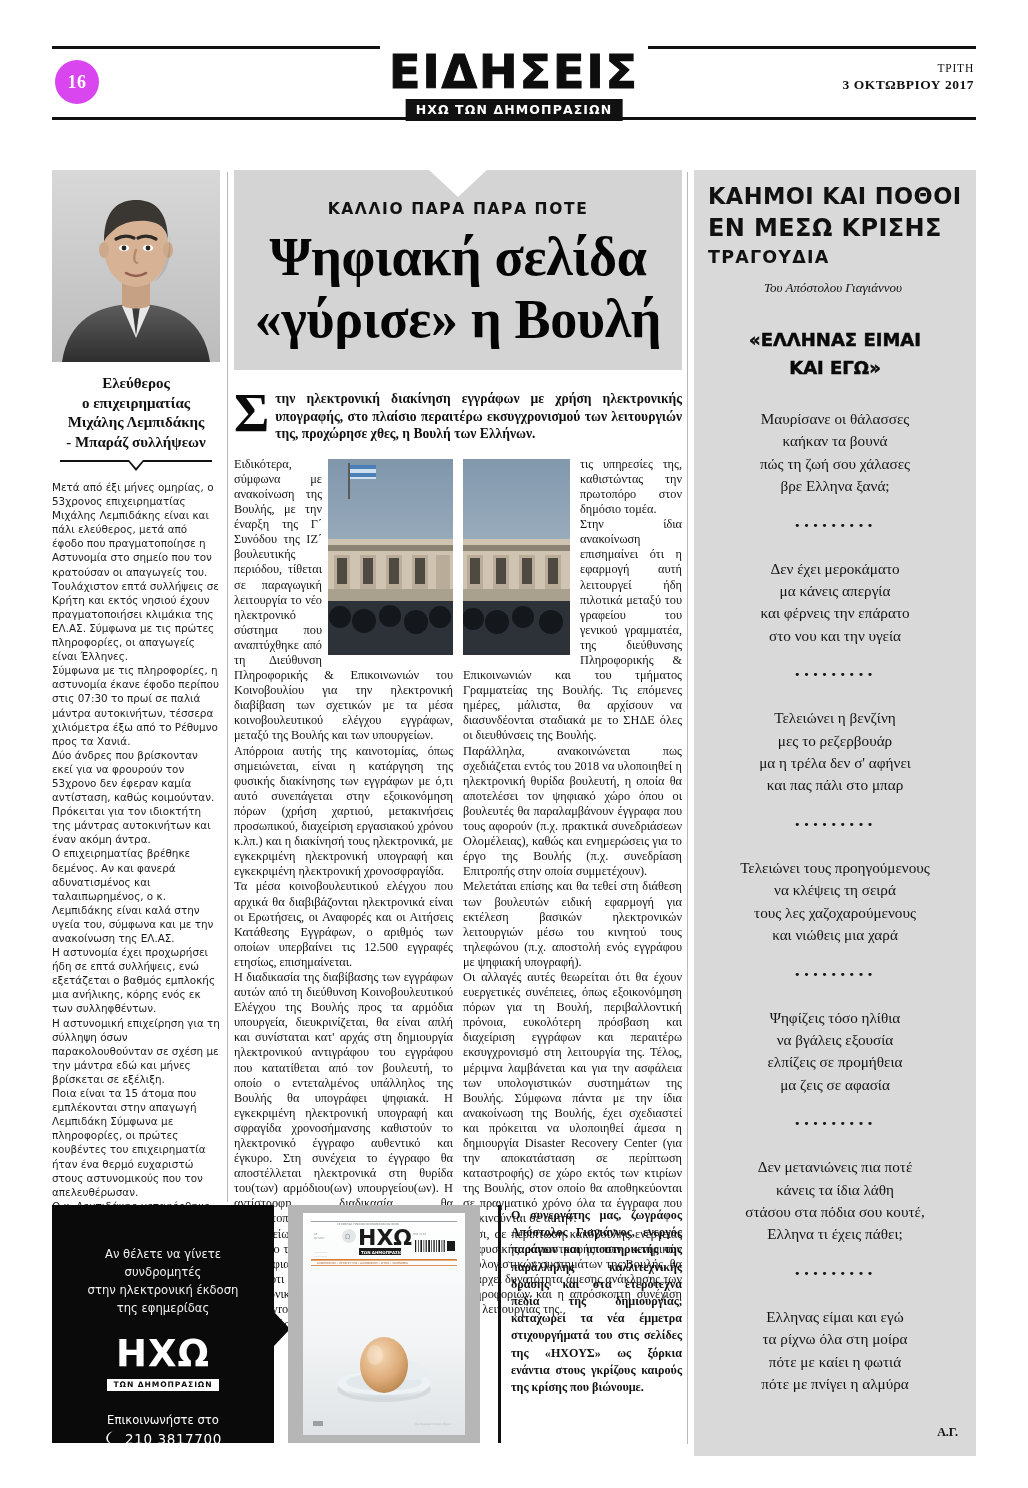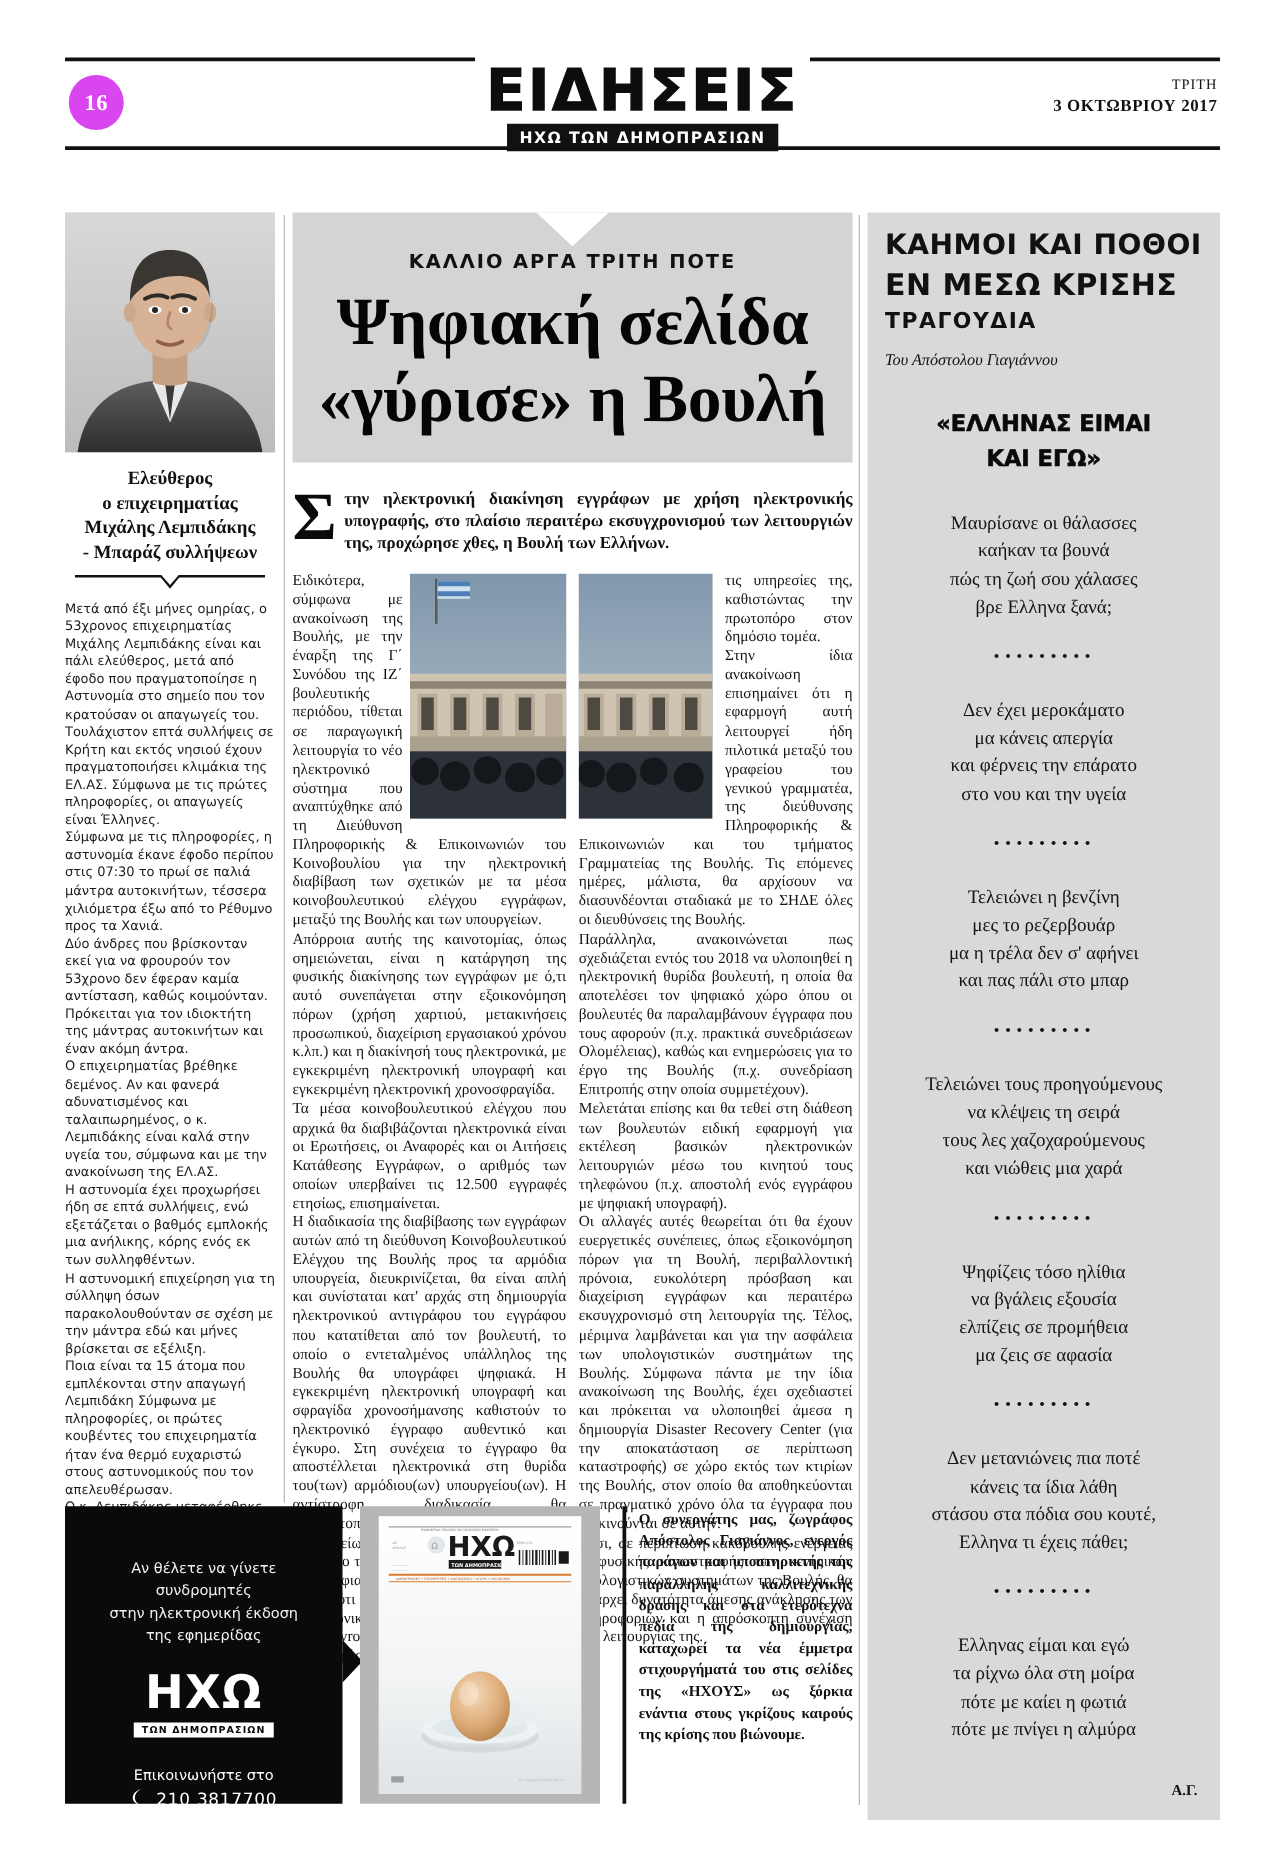--- a/index.html
+++ b/index.html
@@ -113,21 +113,21 @@
 
   
   .rightcol{position:absolute;left:694px;top:170px;width:282px;background:#d9d9d9;padding:10px 14px 16px;box-sizing:border-box;}
   .poem-title{
     text-align:left;font-family:"DejaVu Sans",sans-serif;font-weight:700;color:#111;
   }
   .poem-title .t1{font-size:22.5px;line-height:32px;letter-spacing:.4px;display:block;}
   .poem-title .t2{font-size:24px;line-height:32px;letter-spacing:.4px;display:block;}
   .poem-title .t3{font-size:17.5px;line-height:26px;letter-spacing:1.2px;display:block;}
   .poem-author{
-    text-align:left;margin-top:10px;font-family:"Liberation Serif",serif;font-style:italic;
+    text-align:center;margin-top:10px;font-family:"Liberation Serif",serif;font-style:italic;
     font-size:13px;color:#111;padding-right:4px;
   }
   .poem-songtitle{
     margin-top:30px;text-align:center;font-family:"DejaVu Sans",sans-serif;font-weight:700;
     font-size:18px;line-height:28px;color:#0a0a0a;-webkit-text-stroke:.5px #0a0a0a;
   }
   .poem-songtitle span{display:block;}
   .stanza{
     margin-top:26px;text-align:center;font-family:"Liberation Serif",serif;
     font-size:15.2px;line-height:22.4px;color:#141414;
@@ -271,21 +271,21 @@
         <p class="" style="text-indent: 0px;">Η αστυνομική επιχείρηση για τη σύλληψη όσων παρακολουθούνταν σε σχέση με την μάντρα εδώ και μήνες βρίσκεται σε εξέλιξη.</p>
         <p class="" style="text-indent: 0px;">Ποια είναι τα 15 άτομα που εμπλέκονται στην απαγωγή Λεμπιδάκη Σύμφωνα με πληροφορίες, οι πρώτες κουβέντες του επιχειρηματία ήταν ένα θερμό ευχαριστώ στους αστυνομικούς που τον απελευθέρωσαν.</p>
         <p class="" style="text-indent: 0px;">Ο κ. Λεμπιδάκης μεταφέρθηκε στο Ρέθυμνο όπου μετέβη και η οικογένειά του για να υποβληθεί σε ιατρικές εξετάσεις.</p>
       </div>
   </div>
 
   <div class="article">
 
     <div class="kicker-band">
       <div class="kicker-notch"></div>
-      <div class="kicker">ΚΑΛΛΙΟ ΑΡΓΑ ΤΡΙΤΗ ΠΟΤΕ</div>
+      <div class="kicker">ΚΑΛΛΙΟ ΠΑΡΑ ΠΑΡΑ ΠΟΤΕ</div>
       <div class="headline">
         <span class="hl2">Ψηφιακή σελίδα</span>
         <span class="hl2">«γύρισε» η Βουλή</span>
       </div>
     </div>
 
     <div class="lede">
       <span class="dropcap">Σ</span><span>την ηλεκτρονική διακίνηση εγγράφων με χρήση ηλεκτρονικής υπογραφής, στο πλαίσιο περαιτέρω εκσυγχρονισμού των λειτουργιών της, προχώρησε χθες, η Βουλή των Ελλήνων.</span>
     </div>
 

